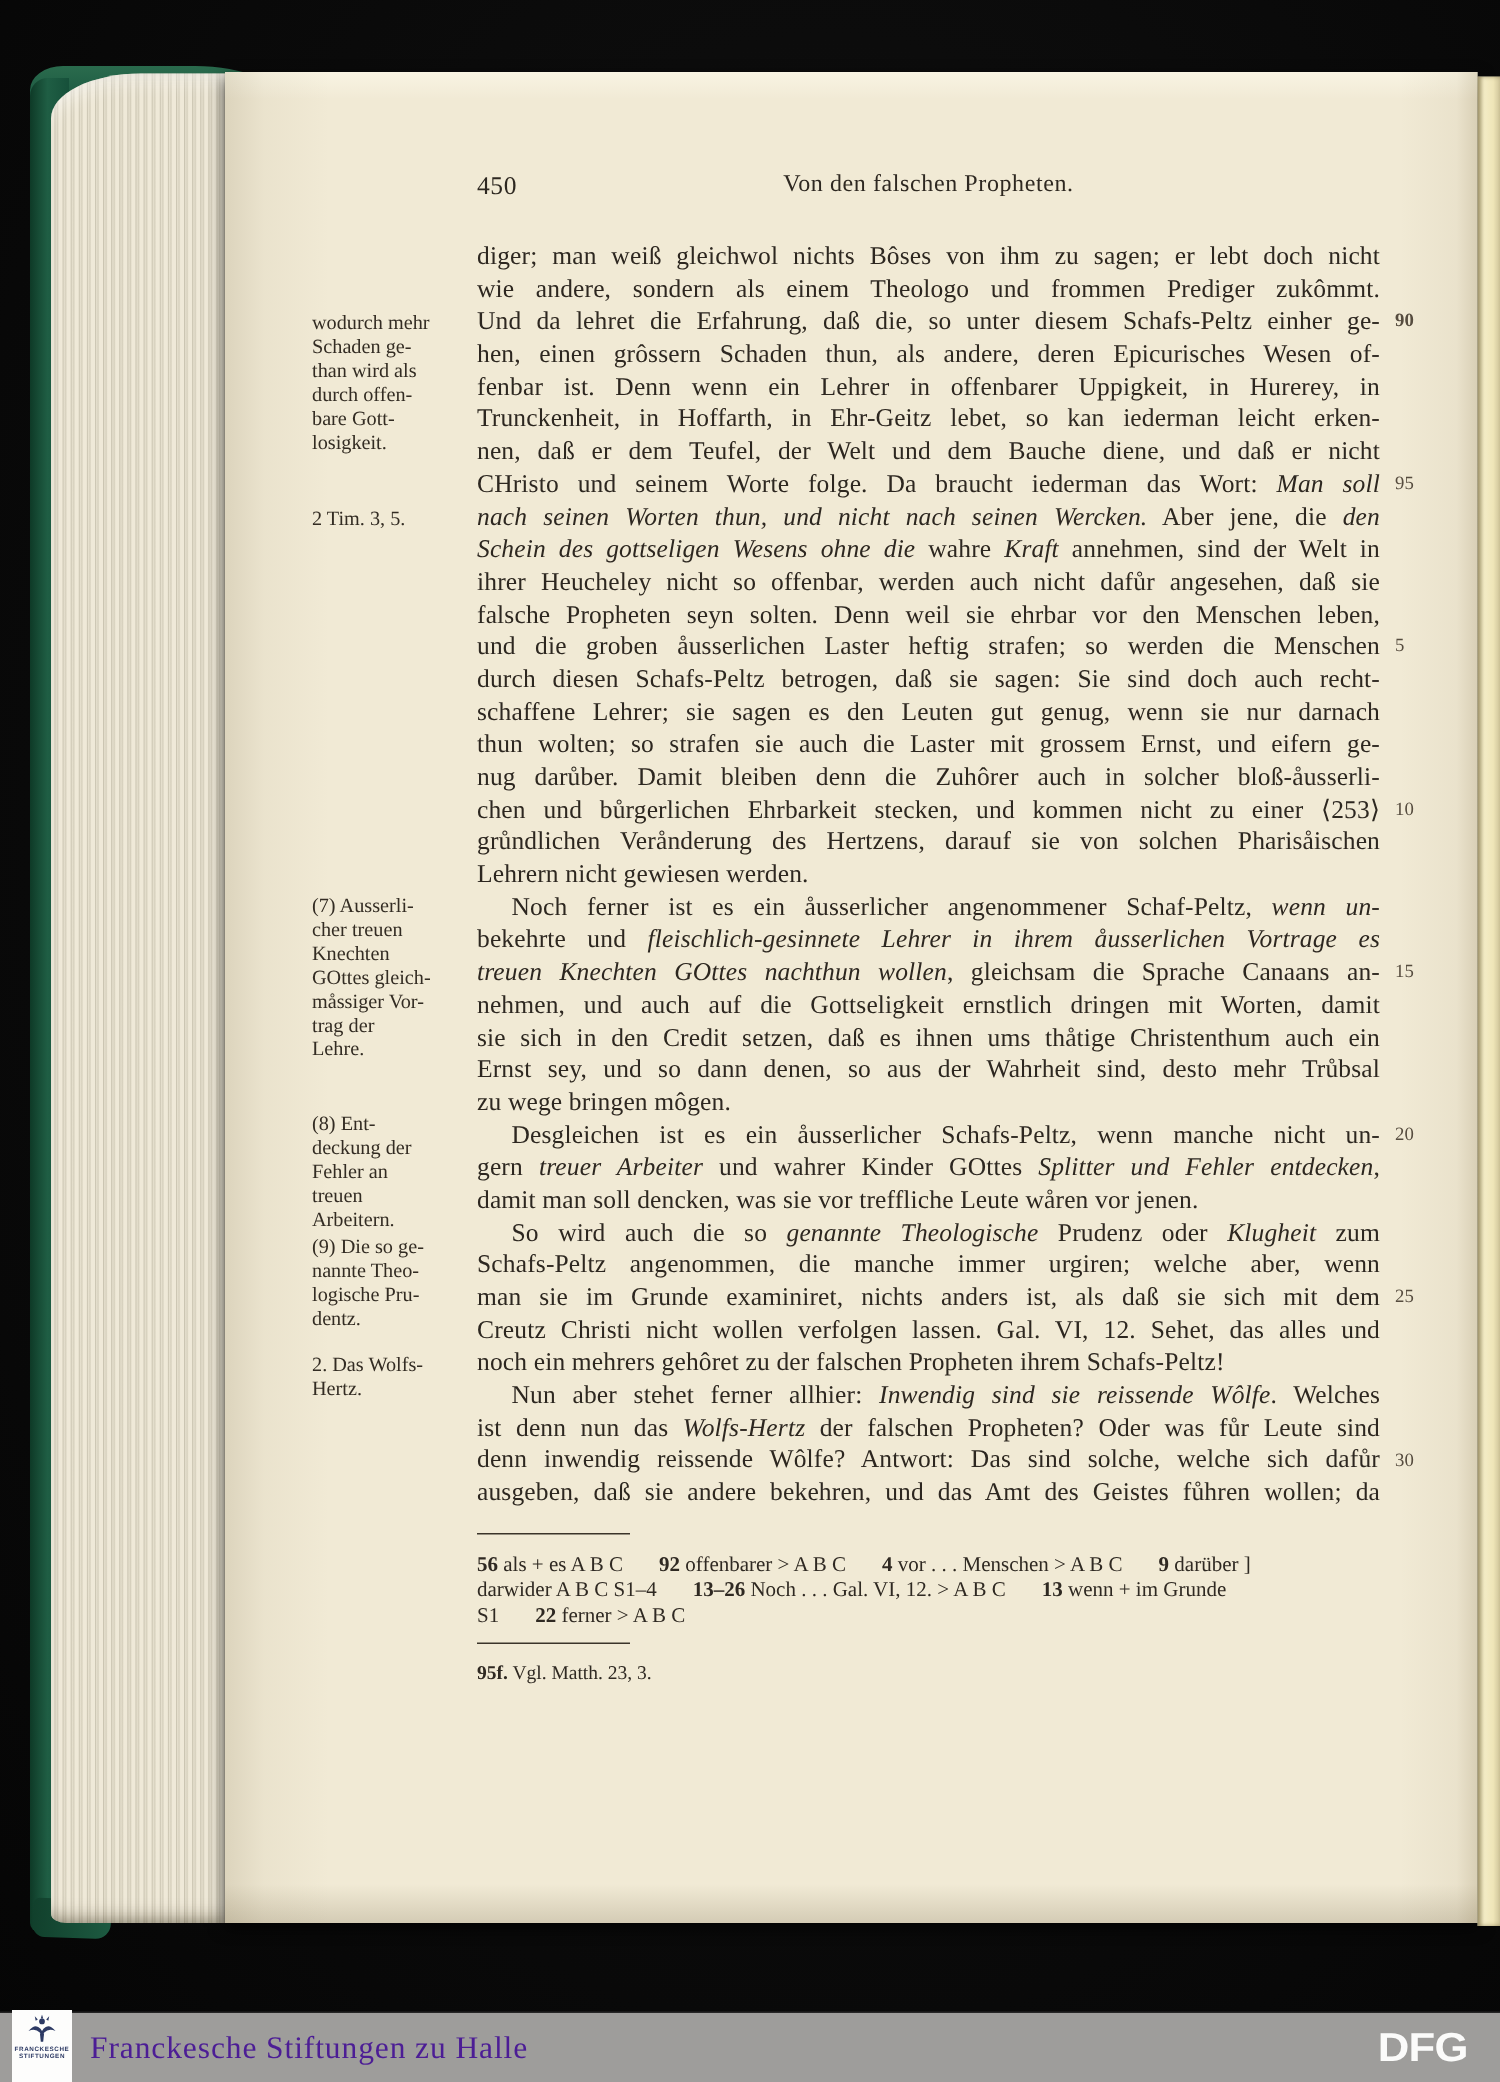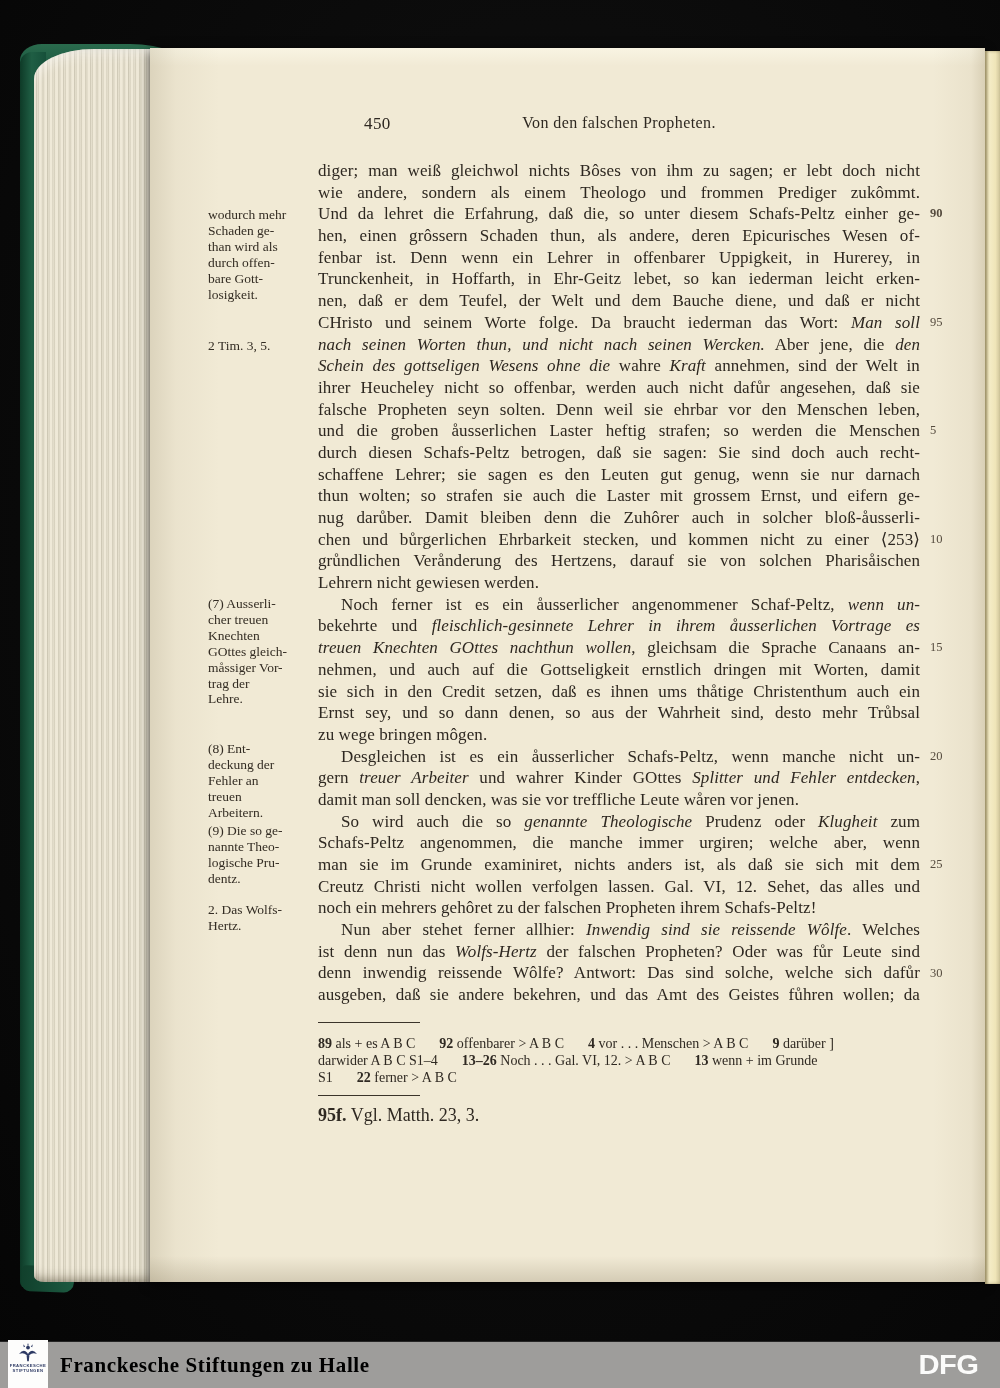--- a/index.html
+++ b/index.html
@@ -27,50 +27,50 @@
         linear-gradient(90deg, rgba(110,95,60,.16) 0px, rgba(110,95,60,.05) 26px, rgba(0,0,0,0) 70px),
         linear-gradient(270deg, rgba(120,100,55,.20) 0px, rgba(120,100,55,.06) 14px, rgba(0,0,0,0) 52px),
         linear-gradient(180deg, rgba(255,252,238,.55) 0px, rgba(0,0,0,0) 18px),
         linear-gradient(0deg, rgba(80,65,35,.18) 0px, rgba(0,0,0,0) 26px),
         #f1ead5;
       box-shadow:0 3px 10px rgba(0,0,0,.8);}
   .next-strip{position:absolute;right:0;top:7px;bottom:0;width:15px;
       background:linear-gradient(90deg,#d9cfa4 0%,#f4ecc6 30%,#efe5b8 70%,#cfc49a 100%);
       box-shadow:inset 2px 0 3px rgba(90,75,35,.5);}
   
-  .pgnum{position:absolute;left:168px;top:66px;font-size:17px;color:#2e2821;letter-spacing:.4px;margin-left:46px;}
+  .pgnum{position:absolute;left:168px;top:66px;font-size:17px;color:#2e2821;letter-spacing:.4px;}
   .rtitle{position:absolute;left:168px;top:66px;width:602px;text-align:center;
       font-size:16px;color:#2e2821;letter-spacing:.4px;}
   .mnote{position:absolute;left:58px;width:108px;white-space:pre-line;
       font-size:13.5px;line-height:15.9px;color:#332c23;}
   .body{position:absolute;left:168px;top:112px;width:602px;color:#2d2720;}
   .line{height:21.7px;font-size:17px;line-height:21.7px;white-space:nowrap;
       text-align:justify;text-align-last:justify;letter-spacing:.1px;}
   .line.last{text-align-last:left;}
   .line.indent{text-indent:23px;}
   .it{font-style:italic;margin-top:24px;}
   .bd{font-weight:bold;}
   .gap{display:inline-block;width:24px;}
   .lnum{position:absolute;left:780px;width:40px;font-size:12.5px;color:#564c3f;}
   .apprule{position:absolute;left:168px;width:102px;height:0;border-top:1.4px solid #3b342a;}
   .apparatus{position:absolute;left:168px;top:988px;width:602px;color:#2f2922;}
   .app-line{font-size:14px;line-height:16.8px;white-space:nowrap;}
-  .footnote{position:absolute;left:168px;top:1059px;width:602px;font-size:18px;
+  .footnote{position:absolute;left:168px;top:1059px;width:602px;font-size:13px;
       line-height:16.8px;color:#2f2922;white-space:nowrap;}
   
   .vbar{position:absolute;left:0;bottom:0;width:1000px;height:46px;background:#9e9d9b;
       box-shadow:0 -1px 0 rgba(255,255,255,.12);}
   .logo-box{position:absolute;left:8px;bottom:0;width:40px;height:48px;background:#fdfdfc;
       display:flex;flex-direction:column;align-items:center;justify-content:flex-start;padding-top:3px;box-sizing:border-box;}
   .logo-box svg{display:block;}
   .logo-label{margin-top:1px;font-family:"Liberation Sans","DejaVu Sans",sans-serif;
       font-size:4.2px;line-height:5.4px;letter-spacing:.4px;font-weight:bold;color:#2d3a64;
       text-align:center;white-space:pre-line;}
   .inst{position:absolute;left:60px;top:0;height:46px;display:flex;align-items:center;
-      font-size:21px;color:#000000;letter-spacing:.6px;font-family:"Liberation Serif","DejaVu Serif",serif;font-weight:bold;}
+      font-size:21px;color:#4c1d95;letter-spacing:.6px;font-family:"Liberation Serif","DejaVu Serif",serif;}
   .dfg{position:absolute;right:22px;top:0;height:46px;display:flex;align-items:center;
       font-family:"Liberation Sans","DejaVu Sans",sans-serif;font-weight:bold;font-size:27px;
       color:#fbfbfa;letter-spacing:-.5px;transform:scaleX(1.08);transform-origin:right center;}
 </style>
 </head>
 <body>
 
 <div class="stage">
   <div class="book">
     <div class="cover-top"></div>
@@ -156,21 +156,21 @@
           <div class="lnum" style="top: 375.4px;">5</div>
           <div class="lnum" style="top: 483.9px;">10</div>
           <div class="lnum" style="top: 592.4px;">15</div>
           <div class="lnum" style="top: 700.9px;">20</div>
           <div class="lnum" style="top: 809.4px;">25</div>
           <div class="lnum" style="top: 917.9px;">30</div>
         </div>
 
       <div class="apprule" style="top:974px"></div>
       <div class="apparatus">
-          <div class="app-line"><span class="bd">89</span><span> als + es A B C</span><span class="gap"></span><span class="bd">92</span><span> offenbarer &gt; A B C</span><span class="gap"></span><span class="bd">4</span><span> vor . . . Menschen &gt; A B C</span><span class="gap"></span><span class="bd">9</span><span> darüber ]</span></div>
+          <div class="app-line"><span class="bd">56</span><span> als + es A B C</span><span class="gap"></span><span class="bd">92</span><span> offenbarer &gt; A B C</span><span class="gap"></span><span class="bd">4</span><span> vor . . . Menschen &gt; A B C</span><span class="gap"></span><span class="bd">9</span><span> darüber ]</span></div>
           <div class="app-line"><span>darwider A B C S1–4</span><span class="gap"></span><span class="bd">13–26</span><span> Noch . . . Gal. VI, 12. &gt; A B C</span><span class="gap"></span><span class="bd">13</span><span> wenn + im Grunde</span></div>
           <div class="app-line"><span>S1</span><span class="gap"></span><span class="bd">22</span><span> ferner &gt; A B C</span></div>
         </div>
       <div class="apprule" style="top:1047px"></div>
       <div class="footnote"><span class="bd">95f.</span><span> Vgl. Matth. 23, 3.</span></div>
     </div>
 
     <div class="next-strip"></div>
   </div>
 

